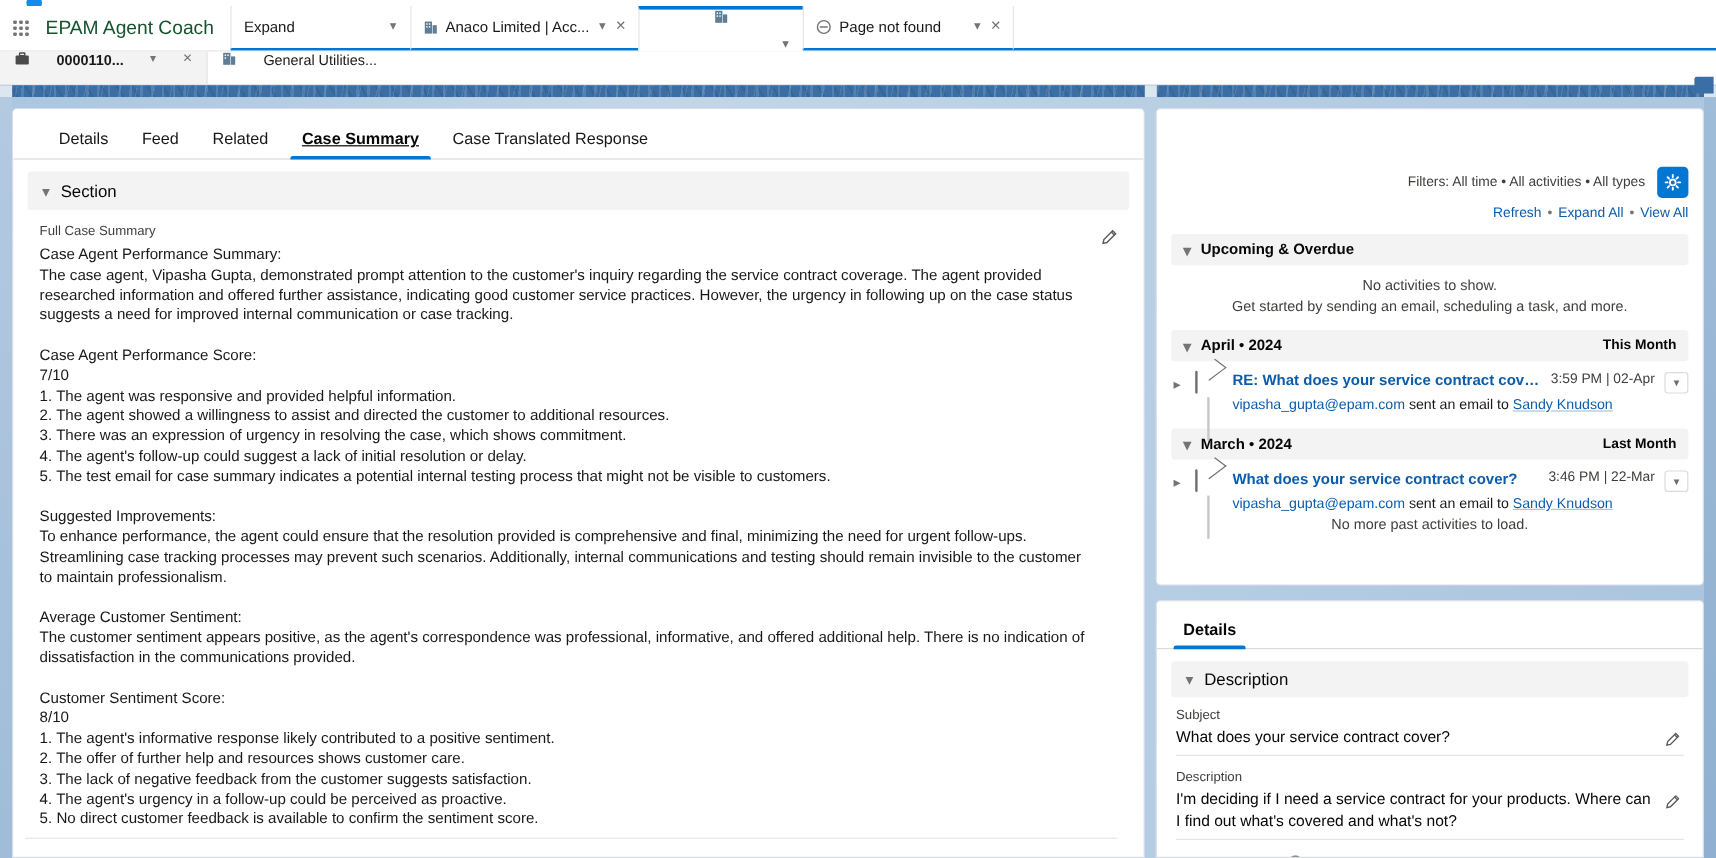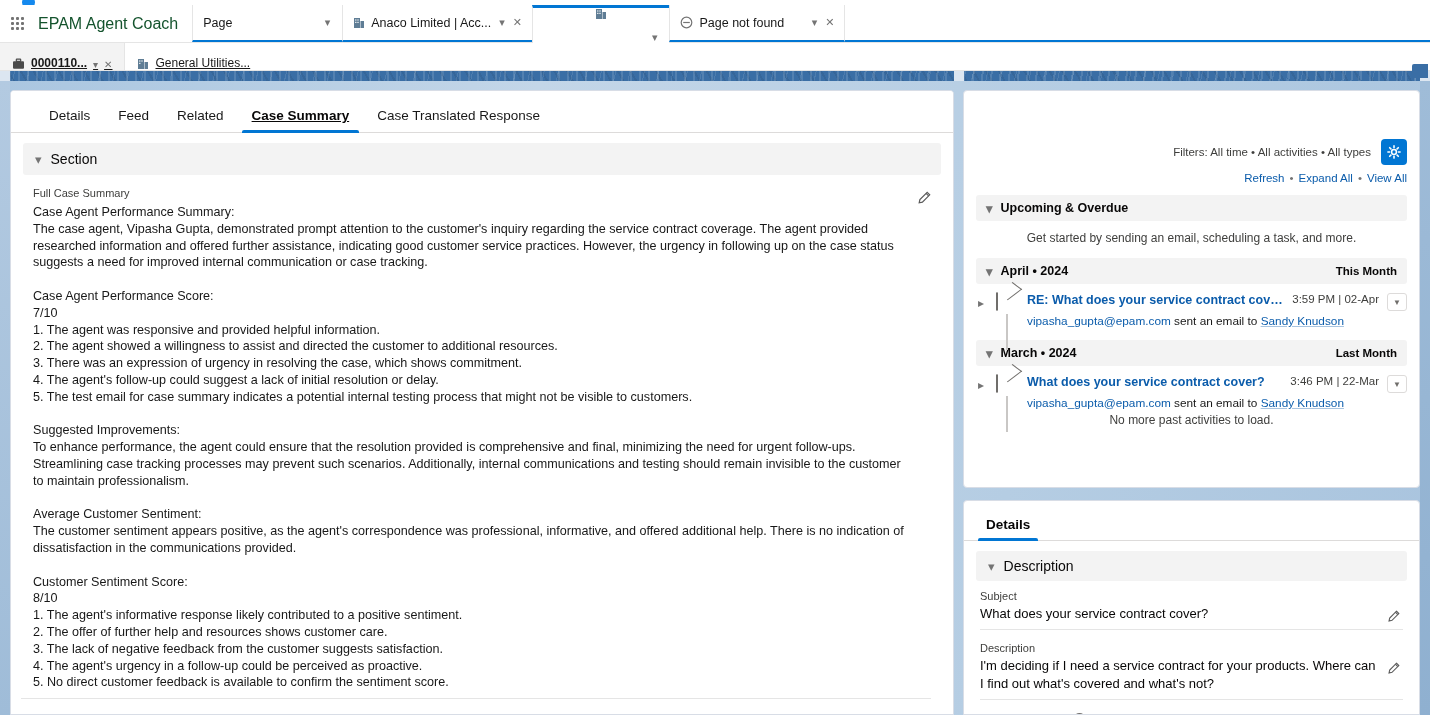--- a/index.html
+++ b/index.html
@@ -61,22 +61,22 @@
   .tab-icon { flex: 0 0 auto; display: inline-flex; }
   .spacer-tab { flex: 1; border-left: 1px solid #e5e5e5; border-bottom: 2px solid #0176d3; }
 
   
   .subtabbar {
     position: absolute; left: 0; top: 43px; width: 1430px; height: 28px;
     background: #fff; display: flex; align-items: stretch;
     border-bottom: 1px solid #e5e5e5;
   }
   .subtab {
-    display: flex; align-items: flex-end; gap: 6px; padding: 0 12px;
-    font-size: 12px; color: #181818; cursor: pointer; white-space: nowrap; text-decoration: underline;
+    display: flex; align-items: flex-start; gap: 22px; padding: 0 12px;
+    font-size: 12px; color: #181818; cursor: pointer; white-space: nowrap;
   }
   .subtab.active { background: #f3f3f3; font-weight: bold; border-right: 1px solid #e5e5e5; }
   .subtab .chev, .subtab .xmark { color: #747474; font-size: 10px; font-weight: normal; }
 
   
   .blue-band {
     position: absolute; left: 0; top: 71px; width: 1430px; height: 10px;
     background: #3a6ea5;
     background-image:
       repeating-linear-gradient(92deg, rgba(255,255,255,0.13) 0 2px, rgba(255,255,255,0) 2px 9px),
@@ -283,21 +283,21 @@
         <i></i>
         <i></i>
         <i></i>
         <i></i>
     </span>
   </div>
 
   <div class="app-name">EPAM Agent Coach</div>
 
   <div class="tab nav-tab">
-    <span class="tab-label">Page</span>
+    <span class="tab-label">Expand</span>
     <span class="chev">▾</span>
   </div>
 
   <div class="tab">
     <span class="tab-icon">
       <svg width="12" height="12" viewBox="0 0 12 12">
           <rect x="1" y="1" width="6" height="10" fill="#5f7d95"></rect>
           <rect x="7.5" y="4" width="3.5" height="7" fill="#5f7d95"></rect>
           <rect x="2.2" y="2.4" width="1.2" height="1.2" fill="#fff"></rect>
           <rect x="4.4" y="2.4" width="1.2" height="1.2" fill="#fff"></rect>
@@ -457,20 +457,21 @@
       <a>Expand All</a>
       <span class="sep">•</span>
       <a>View All</a>
     </div>
 
     <div class="group-header">
       <span class="chev-down">▾</span>
       <span>Upcoming &amp; Overdue</span>
     </div>
     <div class="empty-msg">
+      <div>No activities to show.</div>
       <div>Get started by sending an email, scheduling a task, and more.</div>
     </div>
 
     <div class="group-header">
       <span class="chev-down">▾</span>
       <span>April • 2024</span>
       <span class="right-tag">This Month</span>
     </div>
     <div class="activity-item">
       <span class="disc-chev">▸</span>

